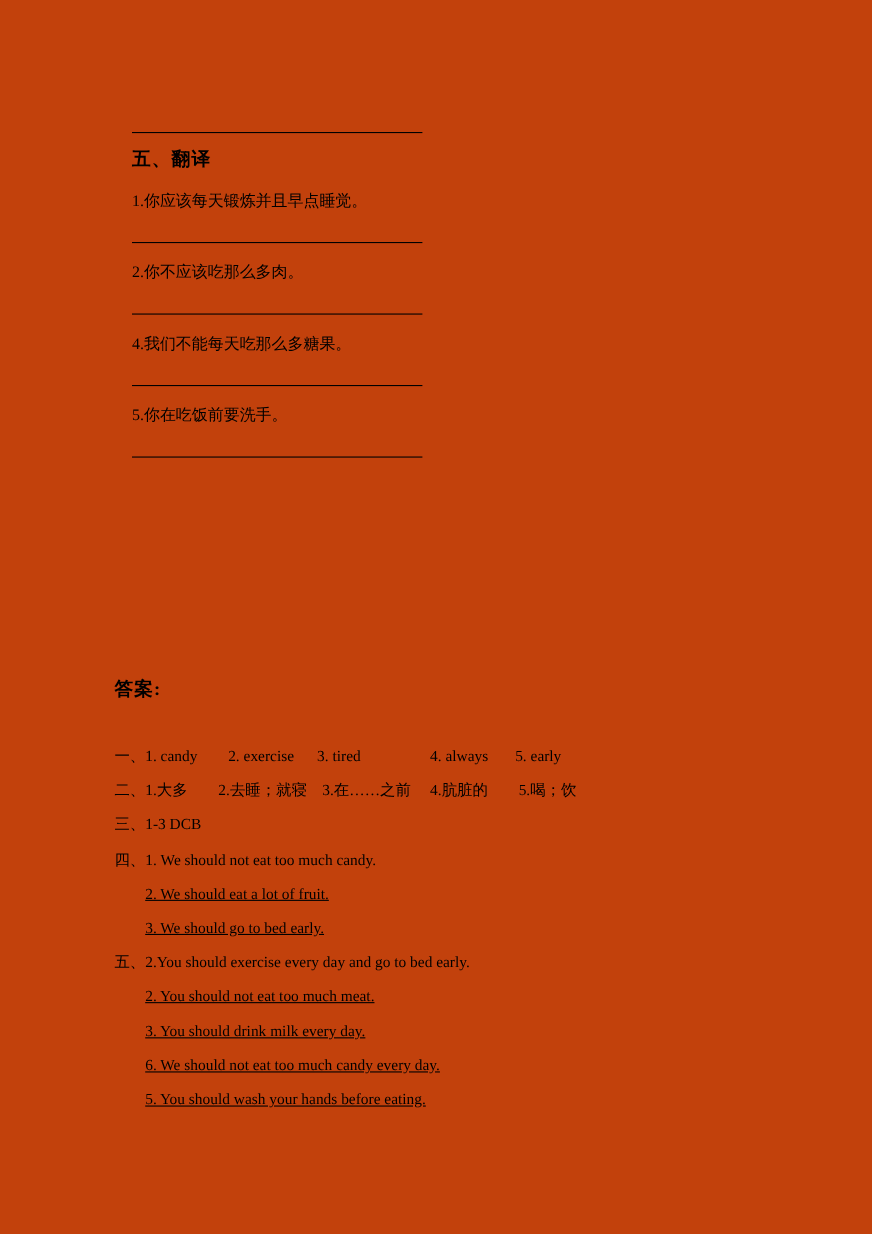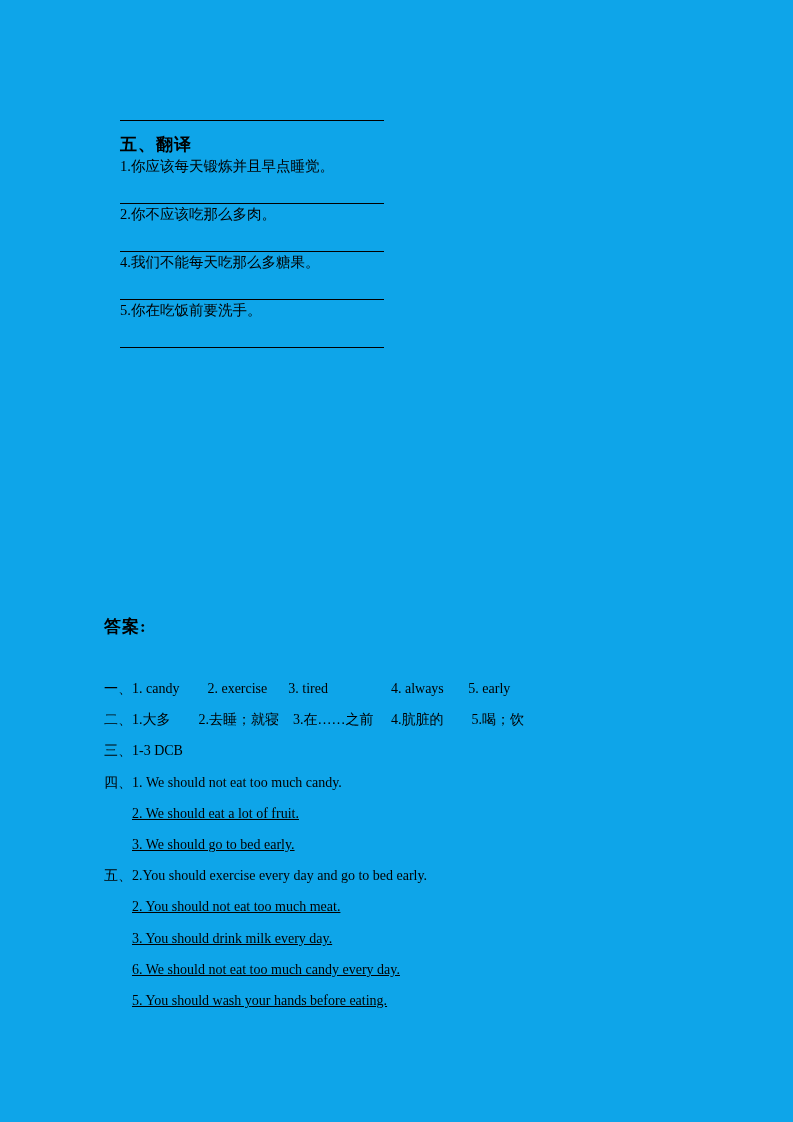--- a/index.html
+++ b/index.html
@@ -5,21 +5,21 @@
   html, body {
     margin: 0;
     padding: 0;
     background: #e8e8e8;
   }
   .page {
     position: relative;
     width: 793px;
     height: 1122px;
     margin: 0 auto;
-    background: #0ea5e9;
+    background: #c2410c;
     font-family: "Liberation Serif", "DejaVu Serif", serif;
     color: #000000;
     overflow: hidden;
   }
   .translation-section {
     position: absolute;
     left: 120px;
     top: 112px;
     width: 560px;
   }
@@ -35,20 +35,21 @@
   .section-heading {
     font-size: 17px;
     font-weight: bold;
     margin-top: 13px;
     height: 22px;
     line-height: 22px;
     letter-spacing: 1px;
   }
   .t-item { margin-top: 0; }
   .t-text {
+    margin-top: 17px;
     font-size: 14.5px;
     height: 20px;
     line-height: 20px;
   }
   .t-item .rule {
     margin-top: 27px;
   }
   .answers-section {
     position: absolute;
     left: 104px;

